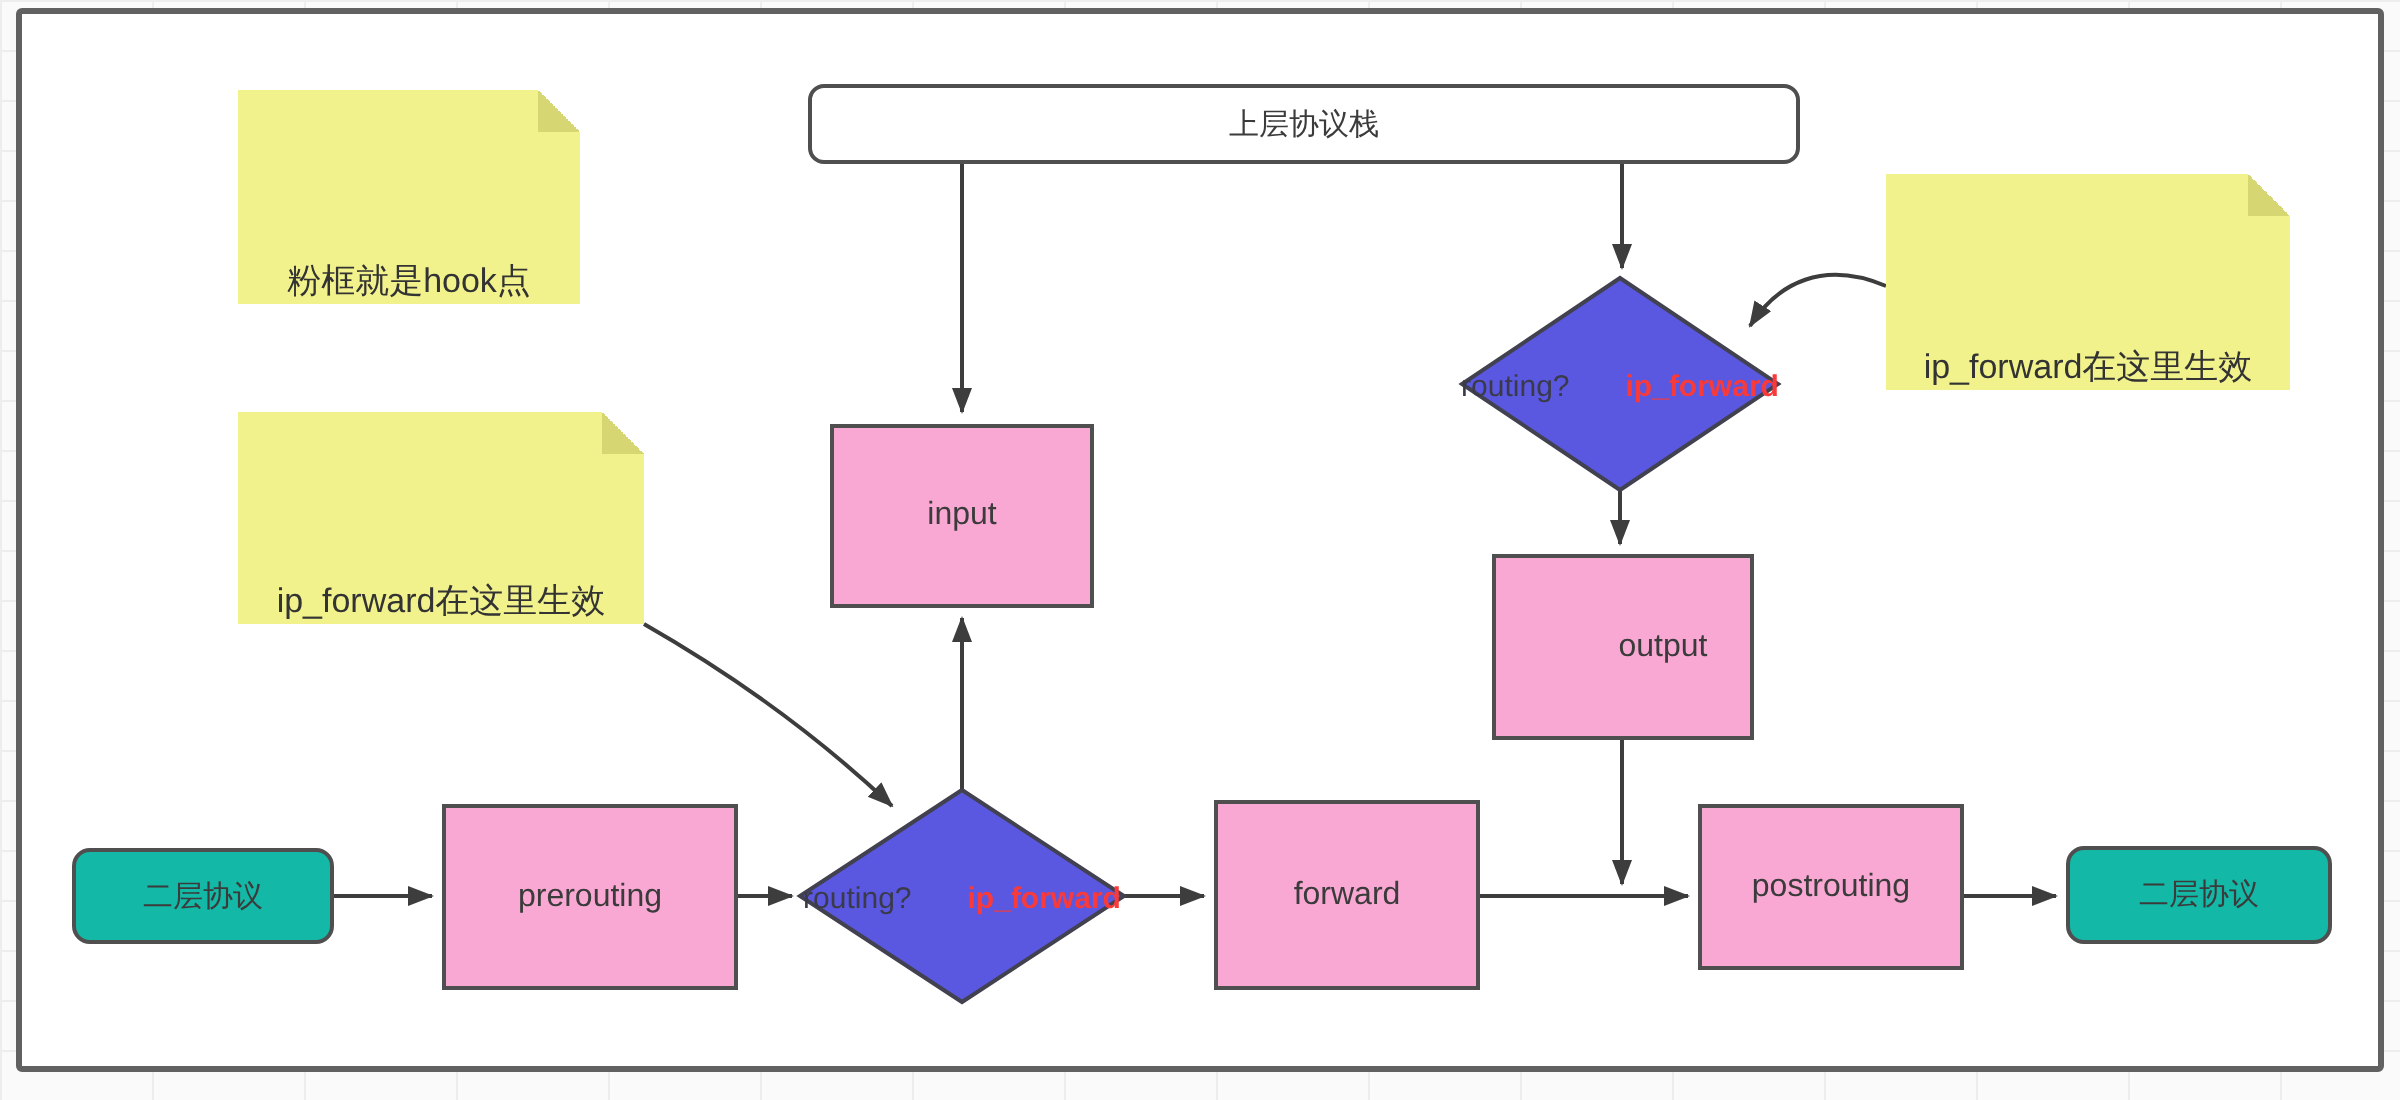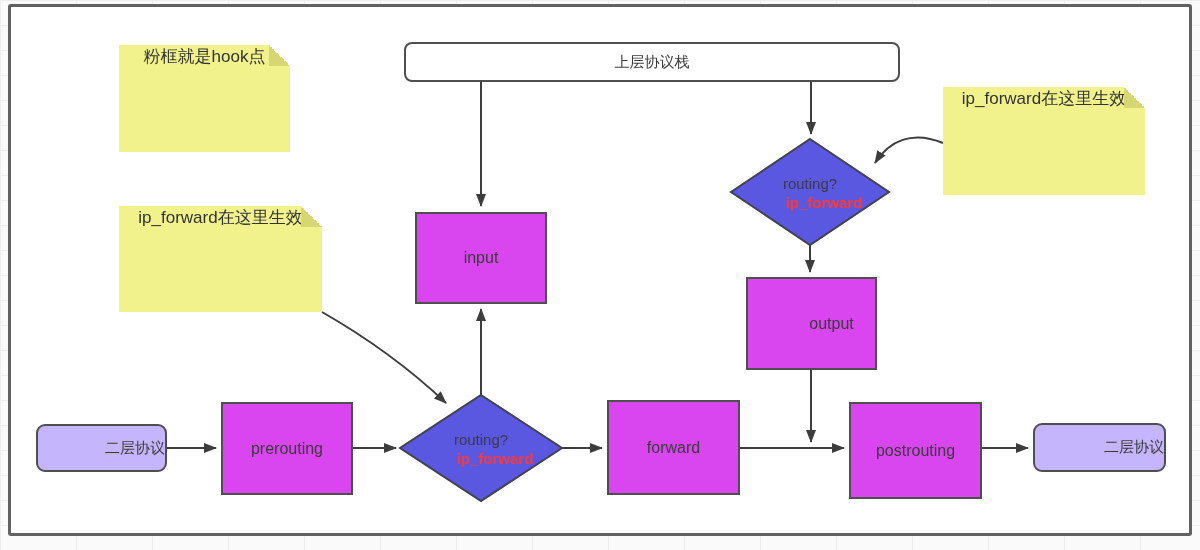--- a/index.html
+++ b/index.html
@@ -16,34 +16,34 @@
   .canvas{
     position:absolute;left:8px;top:4px;width:1184px;height:532px;
     box-sizing:border-box;background:#ffffff;border:3px solid #616161;border-radius:3px;
   }
   .wires{position:absolute;left:0;top:0;width:1200px;height:550px;pointer-events:none;}
   .shape{
     position:absolute;box-sizing:border-box;
     display:flex;align-items:center;justify-content:center;
     color:#3b3b3b;font-size:16px;
   }
-  .pink{background:#d946ef;border:2px solid #4f4f4f;}
-  .white-round{background:#c4b5fd;border:2px solid #4f4f4f;border-radius:9px;font-size:15px;justify-content:flex-end;}
+  .pink{background:#f9a8d4;border:2px solid #4f4f4f;}
+  .white-round{background:#14b8a6;border:2px solid #4f4f4f;border-radius:9px;font-size:15px;}
   .top-stack{background:#ffffff;border:2px solid #4f4f4f;border-radius:8px;font-size:15px;}
   .note{
     position:absolute;box-sizing:border-box;background:#f1f28c;
-    display:flex;align-items:flex-start;justify-content:center;
+    display:flex;align-items:flex-end;justify-content:center;
     color:#333333;font-size:17px;text-align:center;
   }
   .fold{
     position:absolute;top:0;right:0;width:21px;height:21px;
     background:linear-gradient(225deg,#ffffff 0%,#ffffff 50%,#d6d773 50%,#d6d773 100%);
   }
   .decision-label{
-    position:absolute;display:flex;flex-direction:column;align-items:center;justify-content:center;
+    position:absolute;display:flex;flex-direction:row;align-items:center;justify-content:center;
     color:#3a3a4a;font-size:15px;line-height:19px;text-align:left;
   }
   .decision-label .sub{color:#f93a3a;font-weight:bold;padding-left:28px;}
 </style>
 </head>
 <body>
 
 <div class="page">
 
   <div class="canvas"></div>
@@ -92,29 +92,29 @@
   </div>
 
   <div class="shape pink" style="left:415px;top:212px;width:132px;height:92px;">
     <span>input</span>
   </div>
 
   <div class="shape pink" style="left:746px;top:277px;width:131px;height:93px;padding-left:40px;">
     <span>output</span>
   </div>
 
-  <div class="shape pink" style="left:221px;top:402px;width:132px;height:93px;">
+  <div class="shape pink" style="left:221px;top:402px;width:148px;height:93px;">
     <span>prerouting</span>
   </div>
 
   <div class="shape pink" style="left:607px;top:400px;width:133px;height:95px;">
     <span>forward</span>
   </div>
 
-  <div class="shape pink" style="left:849px;top:402px;width:133px;height:97px;">
+  <div class="shape pink" style="left:849px;top:402px;width:133px;height:83px;">
     <span>postrouting</span>
   </div>
 
   <div class="shape white-round" style="left:36px;top:424px;width:131px;height:48px;">
     <span>二层协议</span>
   </div>
 
   <div class="shape white-round" style="left:1033px;top:423px;width:133px;height:49px;">
     <span>二层协议</span>
   </div>

